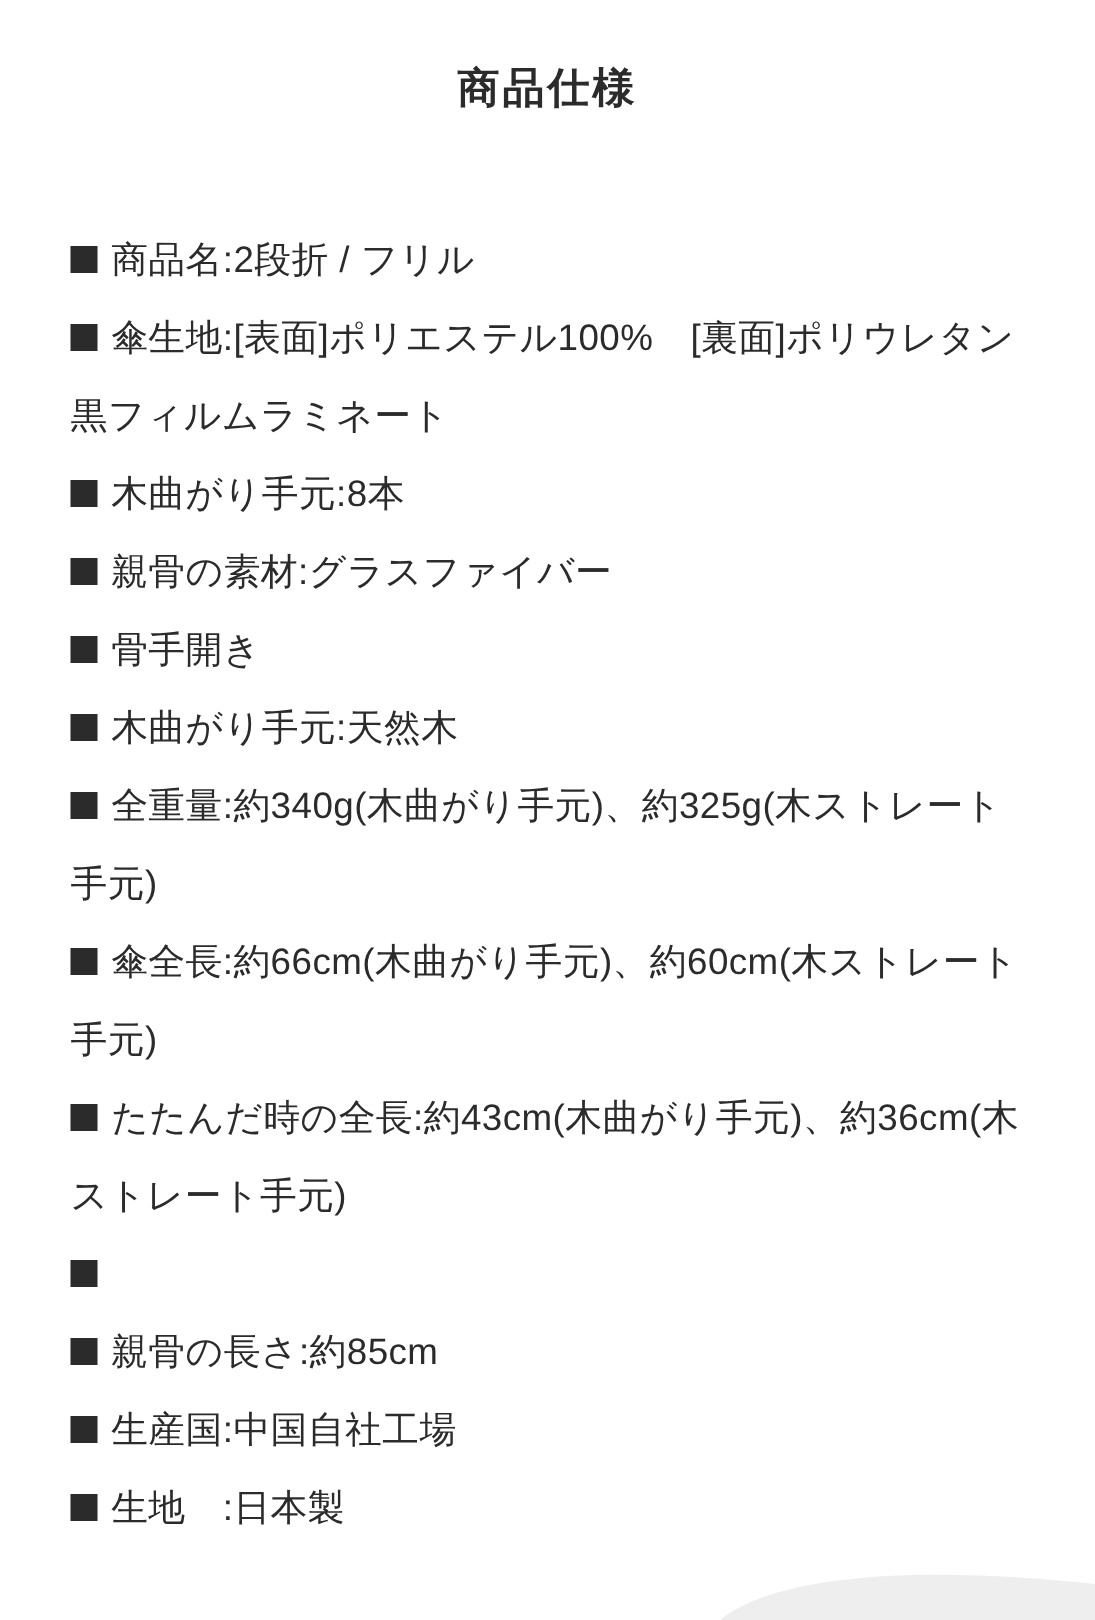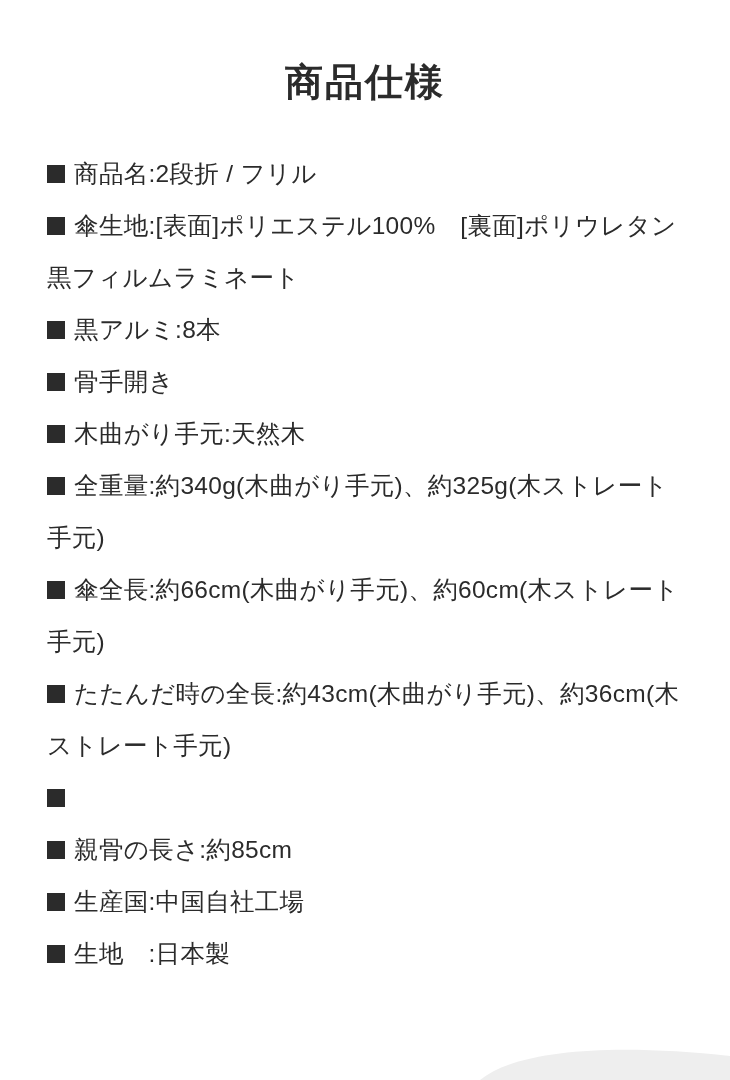--- a/index.html
+++ b/index.html
@@ -17,26 +17,26 @@
   }
   .page {
     position: relative;
     width: 730px;
     height: 1080px;
     box-sizing: border-box;
     background: #ffffff;
   }
   .doc-title {
     text-align: center;
-    font-size: 38px;
+    font-size: 28px;
     font-weight: 700;
     letter-spacing: 2px;
     color: #2b2b2b;
     margin: 0;
-    padding-top: 57px;
+    padding-top: 40px;
   }
   .spec-list {
     margin: 0;
     padding: 0;
     list-style: none;
     position: absolute;
     top: 148px;
     left: 47px;
     right: 40px;
   }
@@ -83,21 +83,25 @@
     <li class="spec-item">
       <span class="marker"></span>
       <span class="spec-text">商品名:2段折 / フリル</span>
     </li>
     <li class="spec-item">
       <span class="marker"></span>
       <span class="spec-text">傘生地:[表面]ポリエステル100%　[裏面]ポリウレタン黒フィルムラミネート</span>
     </li>
     <li class="spec-item">
       <span class="marker"></span>
-      <span class="spec-text">黒アルミ:8本</span>
+      <span class="spec-text">木曲がり手元:8本</span>
+    </li>
+    <li class="spec-item">
+      <span class="marker"></span>
+      <span class="spec-text">親骨の素材:グラスファイバー</span>
     </li>
     <li class="spec-item">
       <span class="marker"></span>
       <span class="spec-text">骨手開き</span>
     </li>
     <li class="spec-item">
       <span class="marker"></span>
       <span class="spec-text">木曲がり手元:天然木</span>
     </li>
     <li class="spec-item">

